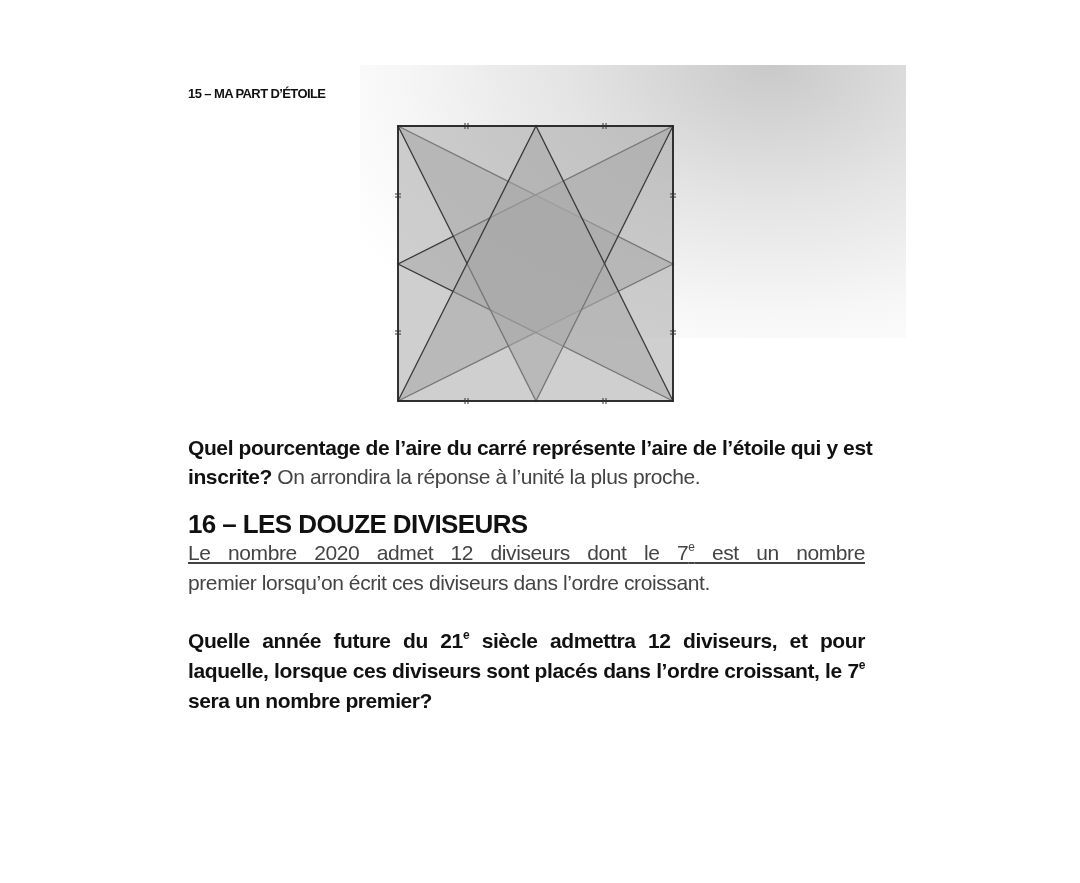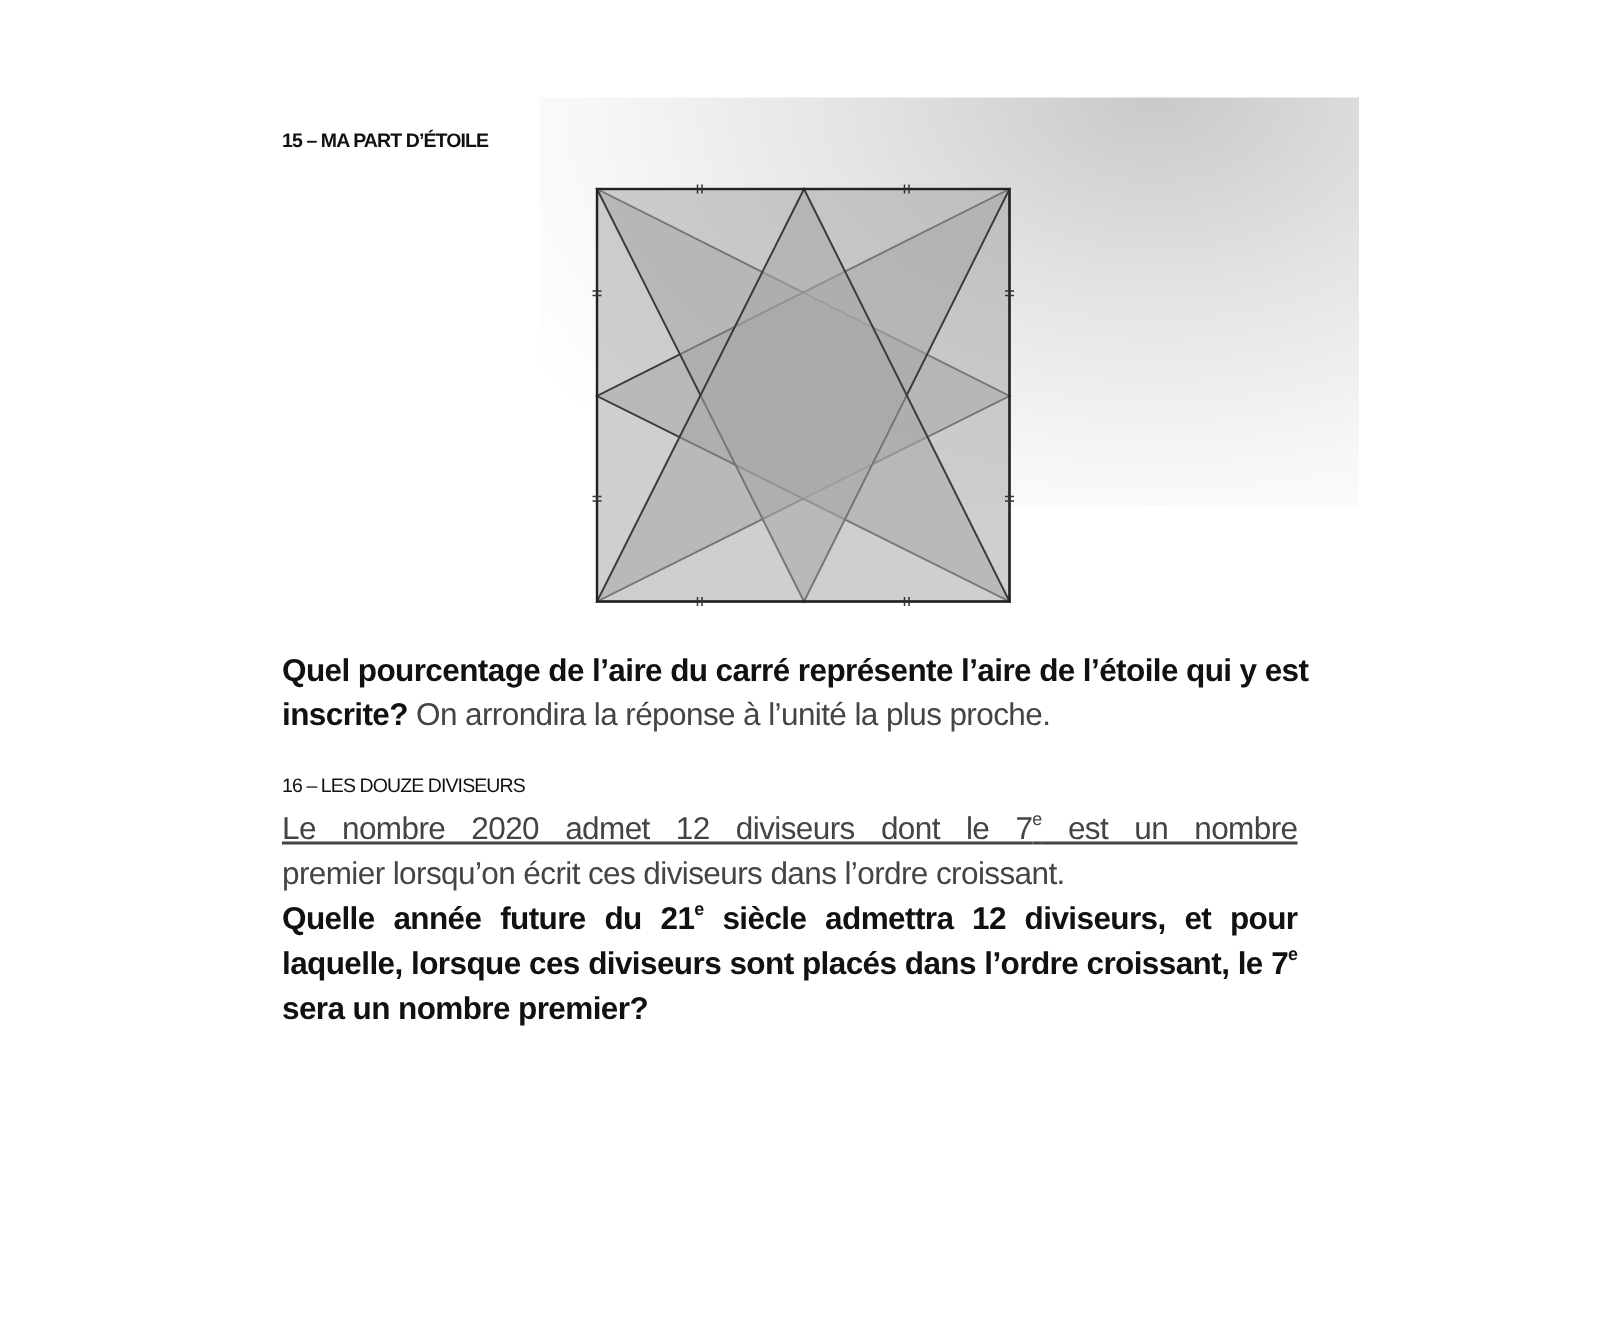--- a/index.html
+++ b/index.html
@@ -6,22 +6,22 @@
   body { width:1080px; height:883px; background:#ffffff; position:relative; overflow:hidden;
          font-family:"Liberation Sans", sans-serif; color:#222; }
   .grad { position:absolute; left:360px; top:65px; width:546px; height:273px;
           background: radial-gradient(ellipse at 75% 0%, #c9c9c9 0%, #e4e4e4 35%, #f7f7f7 65%, rgba(255,255,255,0) 85%); }
   .h15 { position:absolute; left:188px; top:86px; font-size:13px; font-weight:bold; letter-spacing:-0.6px; color:#111; }
   .fig { position:absolute; left:390px; top:118px; }
   .q15 { position:absolute; left:188px; top:421px; width:700px; font-size:21px; line-height:29px; letter-spacing:-0.4px;margin-top:12px; }
   .bold { font-weight:bold; color:#111; }
   .light { color:#444; font-weight:normal; }
   .s16 { position:absolute; left:188px; top:510px; width:677px; font-size:21px; line-height:30px; letter-spacing:-0.4px; }
-  .s16 .h16 { font-size:13px; font-weight:normal; letter-spacing:-0.6px; color:#111; line-height:28px; }
-  .just { text-align:justify; text-align-last:left; }
+  .s16 .h16 { font-size:26px; font-weight:bold; letter-spacing:-0.6px; color:#111; line-height:28px; }
+  .just { text-align:justify; text-align-last:left;margin-top:28px; }
   .justall { text-align:justify; text-align-last:justify;text-decoration:underline; }
   sup { font-size:12px; vertical-align:9px; line-height:0; }
 </style>
 </head>
 <body>
 
 <div class="grad"></div>
 
 <div class="h15">15 – MA PART D’ÉTOILE</div>
 

